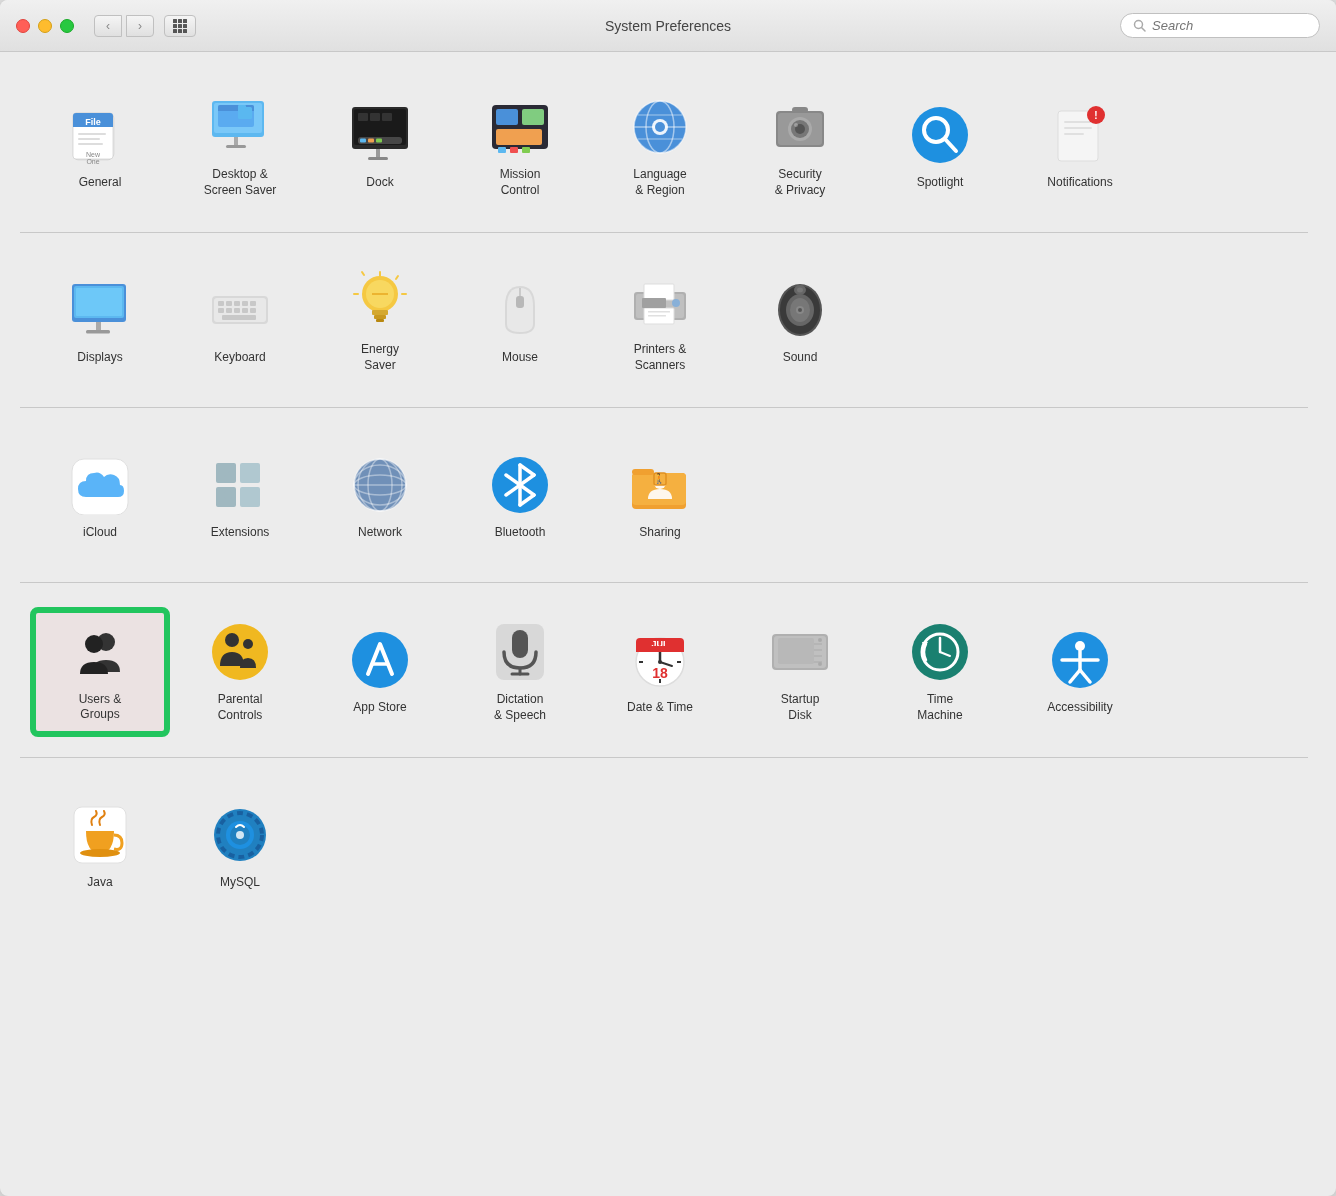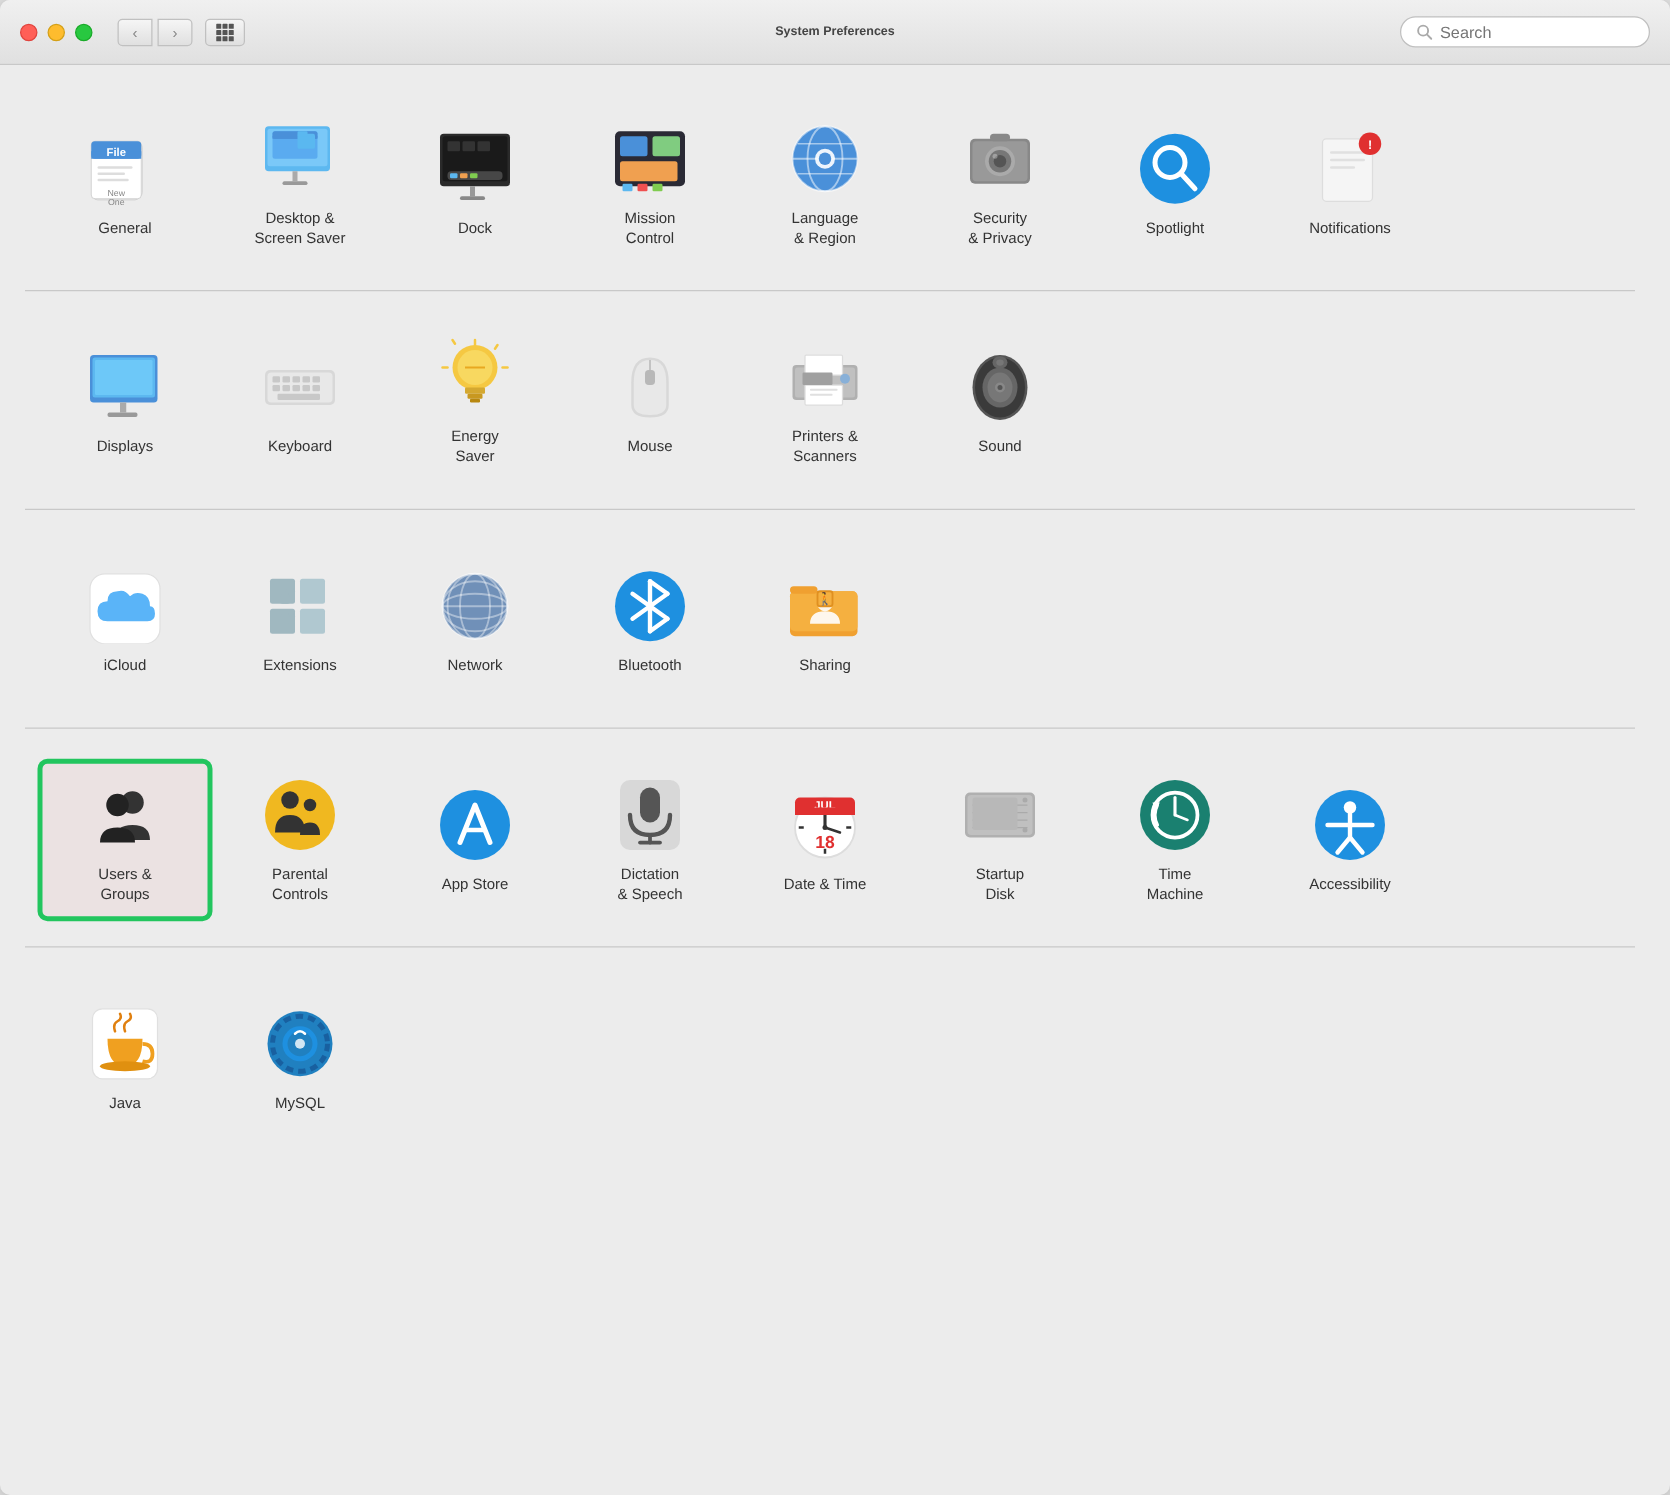--- a/index.html
+++ b/index.html
@@ -85,22 +85,22 @@
       justify-content: center;
       cursor: pointer;
       margin-left: 10px;
       color: #555;
     }
 
     .window-title {
       position: absolute;
       left: 50%;
       transform: translateX(-50%);
-      font-size: 10px;
-      font-weight: 700;
+      font-size: 14px;
+      font-weight: 400;
       color: #444;
     }
 
     .search-bar {
       margin-left: auto;
       display: flex;
       align-items: center;
       background: white;
       border: 1px solid #c0c0c0;
       border-radius: 14px;
@@ -109,20 +109,21 @@
       gap: 6px;
     }
 
     .search-bar input {
       border: none;
       outline: none;
       font-size: 13px;
       color: #888;
       background: transparent;
       width: 100%;
+      font-style: italic;
     }
 
     .search-icon-svg {
       color: #aaa;
       font-size: 13px;
     }
 
     
     .content {
       flex: 1;
@@ -158,21 +159,21 @@
       align-items: center;
       justify-content: center;
       cursor: pointer;
       border-radius: 8px;
       padding: 8px;
       gap: 8px;
       position: relative;
     }
 
     .icon-item.selected {
-      border: 4px solid #22c55e;
+      border: 6px solid #22c55e;
       border-radius: 8px;
       background: rgba(224, 48, 48, 0.05);
       justify-content: center;
     }
 
     .icon-img {
       width: 64px;
       height: 64px;
       display: flex;
       align-items: center;

